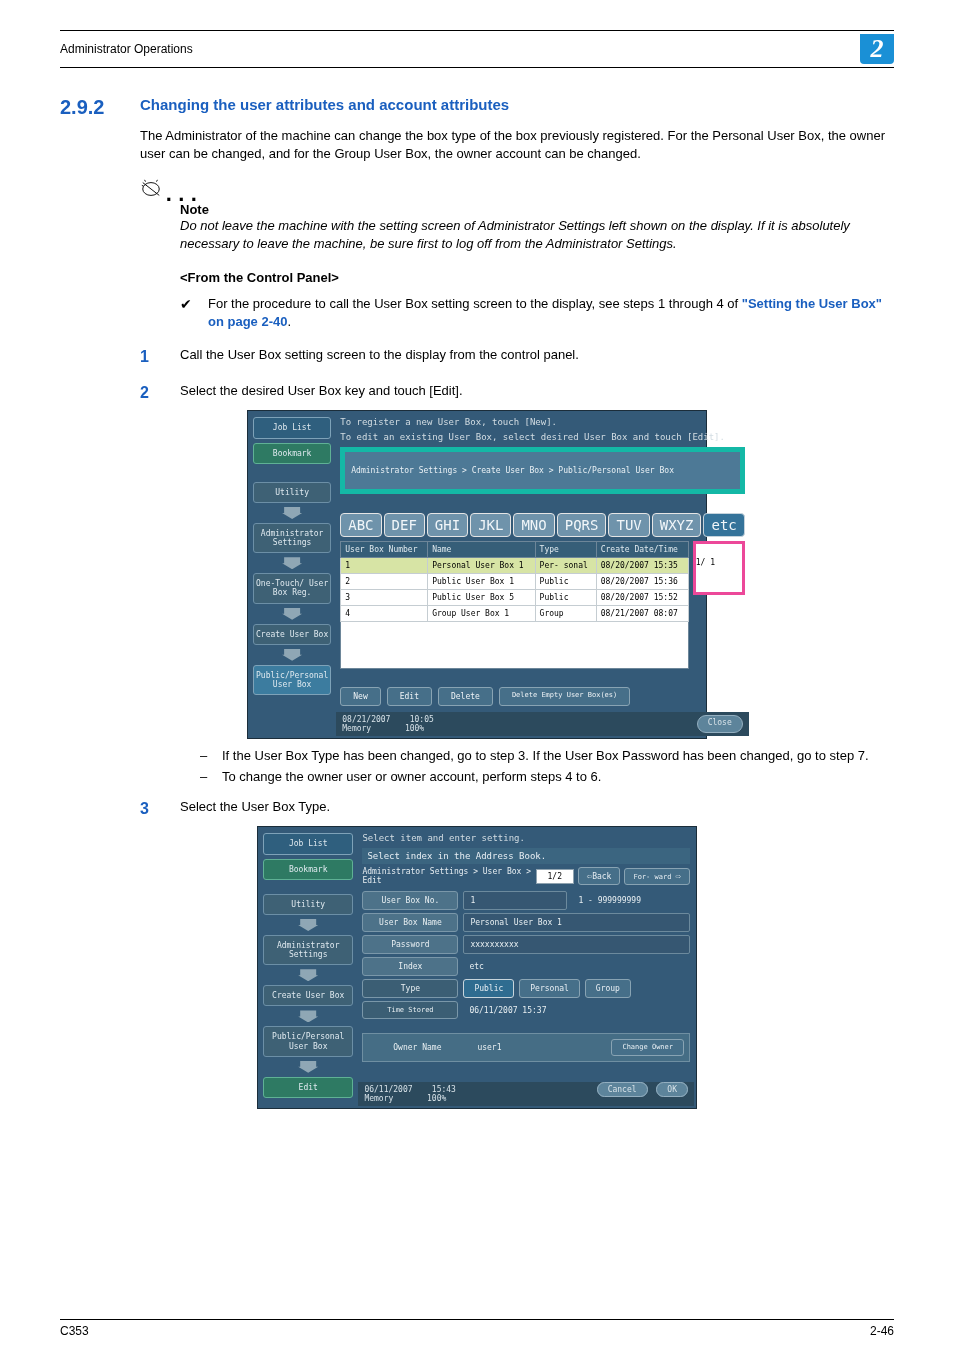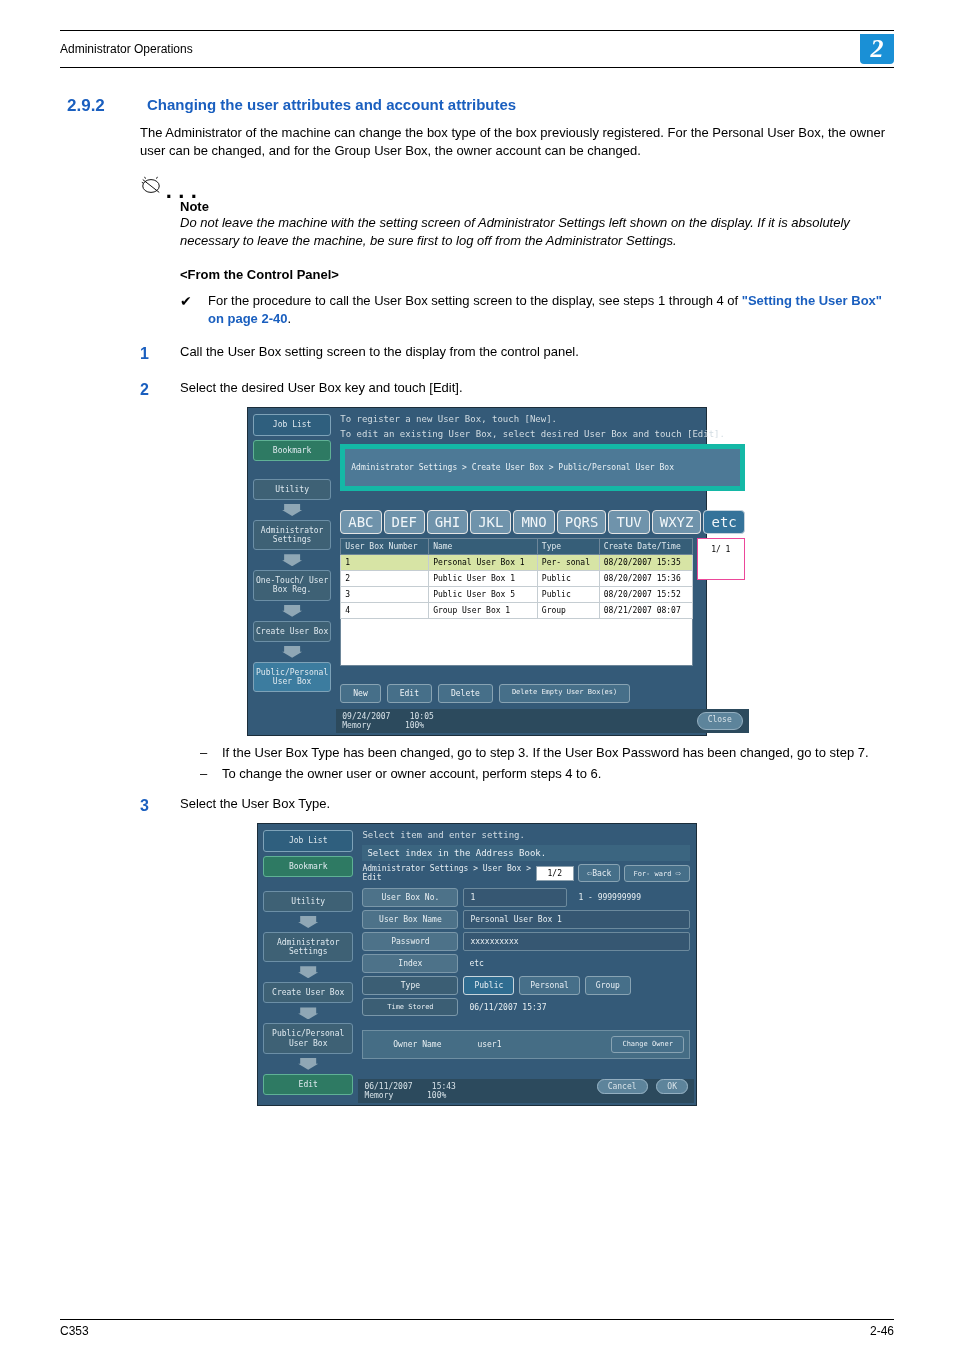--- a/index.html
+++ b/index.html
@@ -41,24 +41,23 @@
   .subhead-rule { border-top: 1px solid #000; margin-top: 3px; }
 
   .section-row {
     display: flex;
     margin-top: 28px;
     margin-bottom: 8px;
   }
   .section-num {
     color: #1a5fbf;
     font-weight: bold;
-    font-size: 17px;
+    font-size: 20px;
     width: 80px;
     flex-shrink: 0;
-    margin-left: 7px;
   }
   .section-title {
     color: #1a5fbf;
     font-weight: bold;
     font-size: 15px;
   }
 
   .body-text { margin-left: 80px; line-height: 1.35; }
   .icon-row { margin-left: 80px; margin-top: 16px; }
   .dots { font-weight: bold; letter-spacing: .2px; font-size:22px; line-height:12px; display:inline-block; vertical-align: bottom; }
@@ -130,22 +129,22 @@
   .grid {
     background:#fff; color:#000; border:1px solid #6d8699;
   }
   .grid th {
     background:#365e78; color:#dfe9ee; font-weight:normal; font-size:8px;
     border:1px solid #6d8699; padding:3px 4px; text-align:left;
   }
   .grid td { font-size:8px; border:1px solid #c5cdd2; padding:3px 4px;}
   .grid tr.hl td { background:#d7e4a5; }
   .page-ind {
-    background:#fff; color:#000; border:1px solid #ec4899;
-    width:46px; height:34px; text-align:center; padding-top:6px; margin-left:4px;
+    background:#fff; color:#000; border:3px solid #ec4899;
+    width:46px; height:34px; text-align:left; padding-top:14px; margin-left:4px;
     font-size:8px;
   }
   .act-row { display:flex; gap:6px; margin-top:18px; }
   .act-btn {
     background:#466f89; border:1px solid #88a3b3; border-radius:3px;
     padding:4px 12px; color:#eef3f6; font-size:8px;
   }
   .statusbar { background:#2c4a5d; padding:3px 6px; color:#d7e2e8; font-size:8px; display:flex; justify-content:space-between;}
   .closebtn { background:#5d849b; border:1px solid #94afc0; border-radius:9px; padding:2px 10px; font-size:8px; }
 
@@ -312,21 +311,21 @@
             <div class="act-btn">Edit</div>
             <div class="act-btn">Delete</div>
             <div class="act-btn" style="font-size:7px; line-height:1;">Delete Empty User Box(es)</div>
           </div>
         </td>
       </tr>
       <tr>
         <td style="padding:0;">
           <div class="statusbar">
             <span>
-              <span>09/24/2007</span>&nbsp;&nbsp;&nbsp;
+              <span>08/21/2007</span>&nbsp;&nbsp;&nbsp;
               <span>10:05</span><br>
               <span>Memory</span>&nbsp;&nbsp;&nbsp;&nbsp;&nbsp;&nbsp;
               <span>100%</span>
             </span>
             <span class="closebtn">Close</span>
           </div>
         </td>
       </tr>
     </tbody></table>
   </div>

